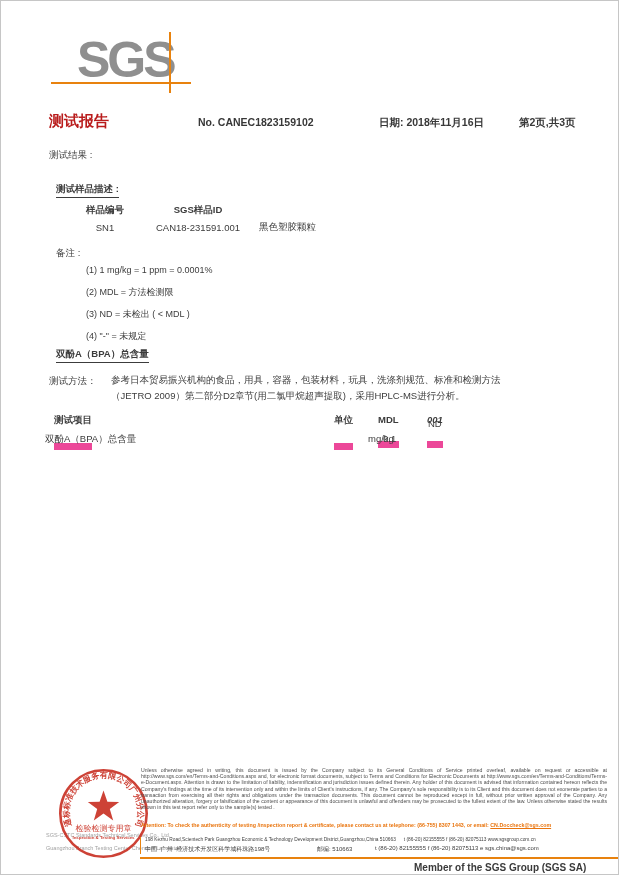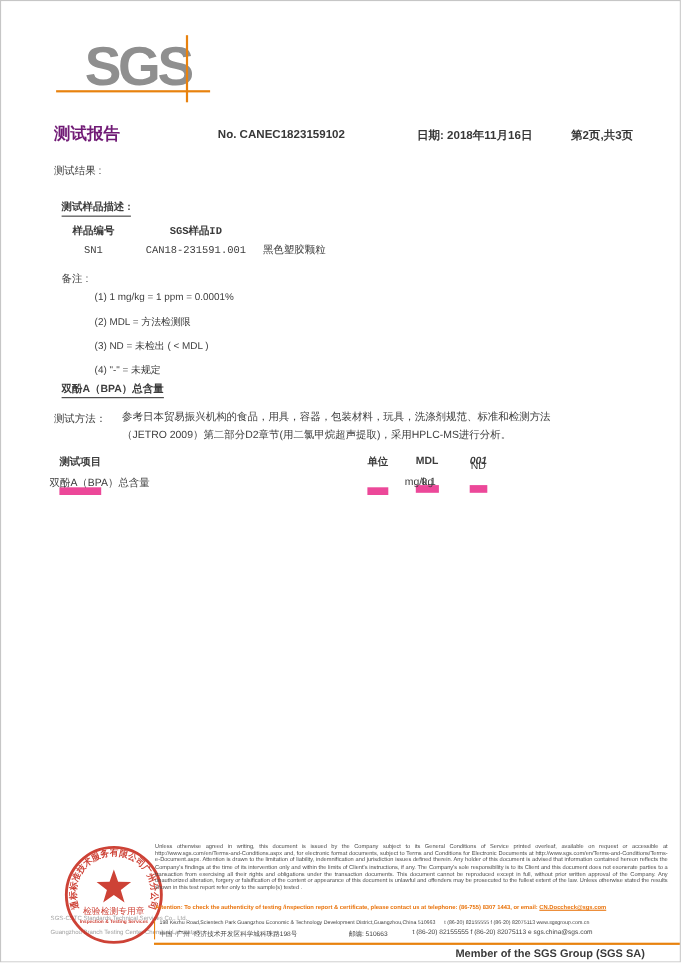--- a/index.html
+++ b/index.html
@@ -8,21 +8,21 @@
     border:1px solid #c6c6c6;overflow:hidden;
     font-family:"Liberation Sans","DejaVu Sans",sans-serif;
     color:#3c3c3c;
   }
   .abs{position:absolute;}
   
   .logo-text{font-weight:bold;font-size:50px;line-height:46px;color:#8f8f8f;letter-spacing:-3px;}
   .logo-hline{background:#e8820e;height:2px;width:140px;}
   .logo-vline{background:#e8820e;width:2px;height:61px;}
   
-  .doc-title{font-size:15px;font-weight:bold;color:#701a75;}
+  .doc-title{font-size:15px;font-weight:bold;color:#b91c1c;}
   .hdr-meta{font-size:10.5px;font-weight:bold;color:#383838;}
   
   .label{font-size:9.5px;color:#3c3c3c;}
   .heading-ul{font-size:9.5px;font-weight:bold;display:inline-block;border-bottom:1px solid #3c3c3c;padding-bottom:1px;}
   .sample-table{font-size:9.5px;}
   .st-row{display:flex;height:17px;align-items:center;}
   .st-c1{width:66px;text-align:center;}
   .st-c2{width:120px;text-align:center;}
   .st-c3{width:170px;text-align:left;padding-left:1px;}
   .st-head{font-weight:bold;}
@@ -56,21 +56,21 @@
   <div class="abs doc-title" style="left:48px;top:111px;">测试报告</div>
   <div class="abs hdr-meta" style="left:197px;top:115px;">No. CANEC1823159102</div>
   <div class="abs hdr-meta" style="left:378px;top:115px;">日期: 2018年11月16日</div>
   <div class="abs hdr-meta" style="left:518px;top:115px;">第2页,共3页</div>
 
   <div class="abs label" style="left:48px;top:148px;">测试结果 :</div>
 
   <div class="abs" style="left:55px;top:177px;">
     <span class="heading-ul">测试样品描述 :</span>
   </div>
-  <div class="abs sample-table" style="left:51px;top:201px;font-family:Liberation Mono, monospace;">
+  <div class="abs sample-table" style="left:71px;top:201px;">
     <div class="st-row st-head">
       <span class="st-c1">样品编号</span>
       <span class="st-c2">SGS样品ID</span>
     </div>
     <div class="st-row">
       <span class="st-c1">SN1</span>
       <span class="st-c2">CAN18-231591.001</span>
       <span class="st-c3">黑色塑胶颗粒</span>
     </div>
   </div>

